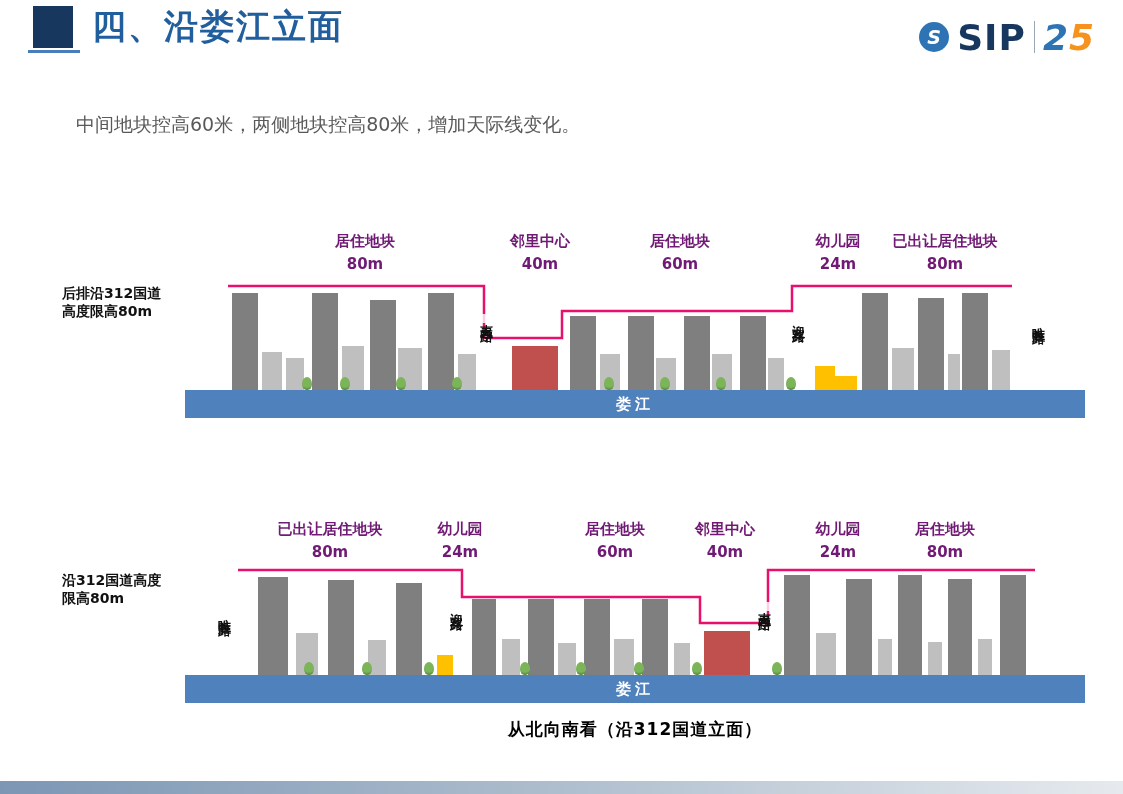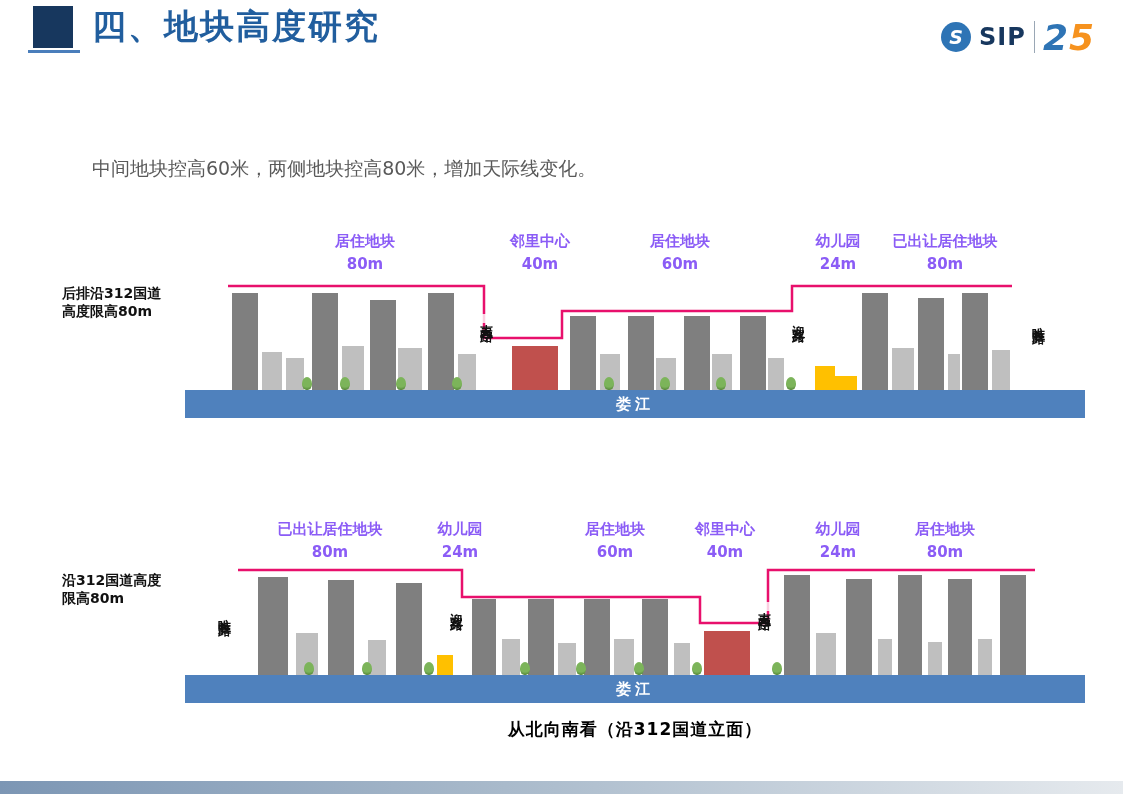--- a/index.html
+++ b/index.html
@@ -12,42 +12,42 @@
   .accent-line{position:absolute;left:28px;top:50px;width:52px;height:3px;background:#4A7EBB;}
   .title{
     position:absolute;left:92px;top:4px;margin:0;font-size:34px;font-weight:bold;
     color:#215E9E;letter-spacing:2px;
   }
   .logo{position:absolute;right:28px;top:18px;display:flex;align-items:center;gap:8px;height:38px;}
   .logo-circle{
     width:30px;height:30px;border-radius:50%;background:#2E74B5;color:#fff;
     display:flex;align-items:center;justify-content:center;font-weight:bold;font-size:19px;font-style:italic;
   }
-  .logo-sip{font-size:24px;font-weight:bold;color:#17375E;letter-spacing:1px;}
+  .logo-sip{font-size:36px;font-weight:bold;color:#17375E;letter-spacing:1px;}
   .logo-divider{width:1px;height:32px;background:#9aa7b5;}
   .logo-25{font-size:36px;font-weight:bold;font-style:italic;letter-spacing:1px;}
   .logo-25 .d2{color:#2E74B5;}
   .logo-25 .d5{color:#F6921E;}
   
-  .intro{position:absolute;left:92px;top:108px;color:#595959;font-size:19px;line-height:1.72;margin-top:44px;}
+  .intro{position:absolute;left:76px;top:108px;color:#595959;font-size:19px;line-height:1.72;}
   .intro p{margin:0;}
   
   .diagram-layer{position:absolute;left:0;top:0;width:1123px;height:794px;pointer-events:none;}
   .bld{position:absolute;}
   .bld.dark{background:var(--dark,#7F7F7F);}
   .bld.light{background:var(--light,#BFBFBF);}
   .bld.red{background:var(--red,#C0504D);}
   .bld.yellow{background:var(--yellow,#FFC000);}
   .tree{
     position:absolute;width:10px;height:13px;border-radius:50% 50% 45% 45%;
     background:radial-gradient(circle at 50% 35%, #7CB45A 0 55%, var(--tree,#4E7E33) 90%);
   }
   .river{position:absolute;background:var(--river,#4F81BD);display:flex;align-items:center;justify-content:center;}
   .river-label{color:#fff;font-weight:bold;font-size:15px;letter-spacing:4px;}
-  .sec-label{position:absolute;width:180px;text-align:center;color:#8b5cf6;font-weight:bold;font-size:15px;line-height:1.5;}
+  .sec-label{position:absolute;width:180px;text-align:center;color:#701a75;font-weight:bold;font-size:15px;line-height:1.5;}
   .note{position:absolute;color:#111;font-weight:bold;font-size:14px;line-height:1.25;}
   .road{
     position:absolute;writing-mode:vertical-rl;text-orientation:upright;
     color:#111;font-weight:bold;font-size:13px;letter-spacing:3px;background:rgba(255,255,255,.8);
   }
   .profile{position:absolute;left:0;top:0;pointer-events:none;}
   .caption{position:absolute;text-align:center;font-weight:bold;font-size:17px;color:#000;letter-spacing:1px;}
   
   .bottom-bar{
     position:absolute;left:0;bottom:0;width:1123px;height:13px;
@@ -55,21 +55,21 @@
   }
 </style>
 </head>
 <body>
 
 <div class="slide">
 
   <header>
     <div class="accent-square"></div>
     <div class="accent-line"></div>
-    <h1 class="title">四、地块高度研究</h1>
+    <h1 class="title">四、沿娄江立面</h1>
     <div class="logo">
       <div class="logo-circle">
         <span>S</span>
       </div>
       <span class="logo-sip">SIP</span>
       <span class="logo-divider"></span>
       <span class="logo-25"><span class="d2">2</span><span class="d5">5</span></span>
     </div>
   </header>
 

